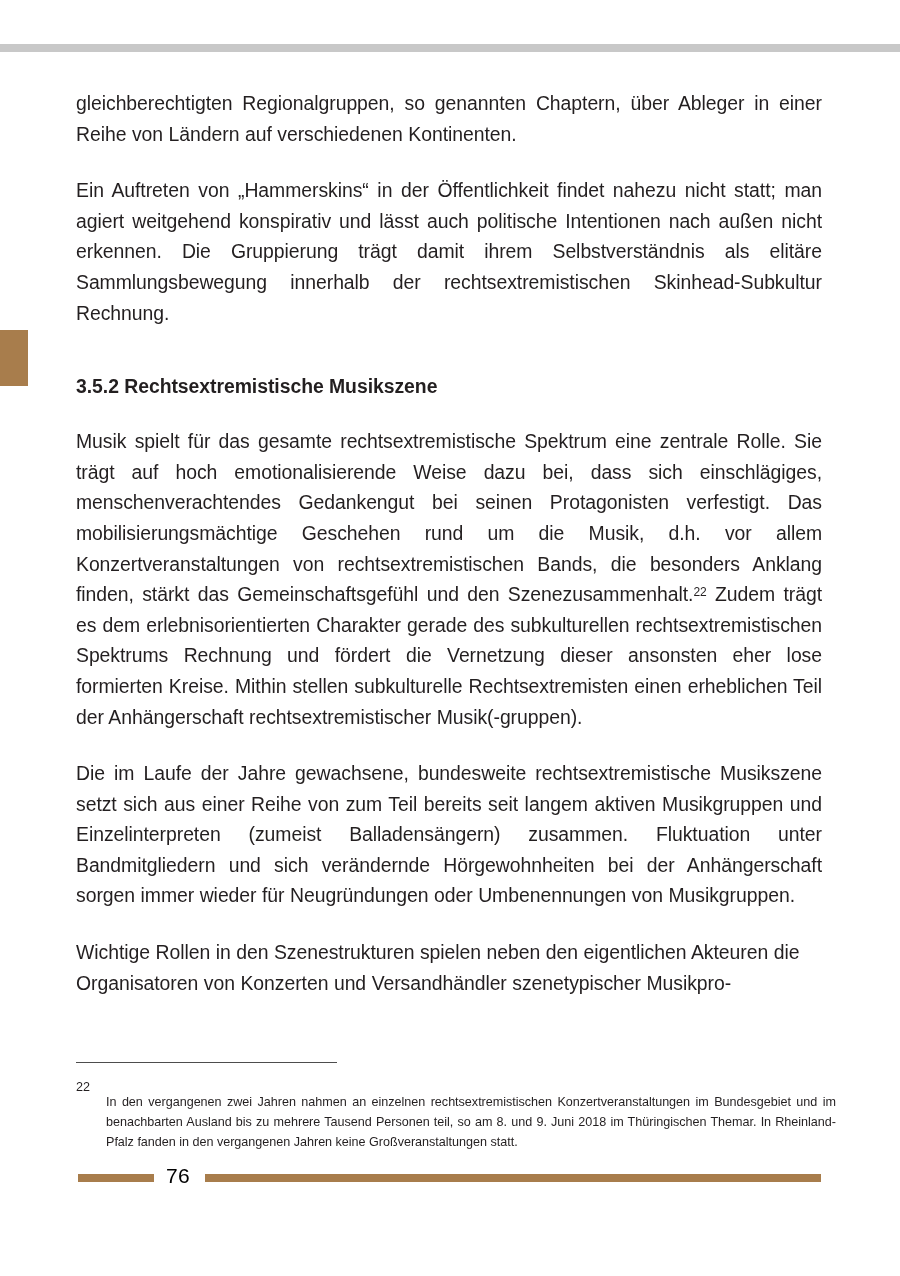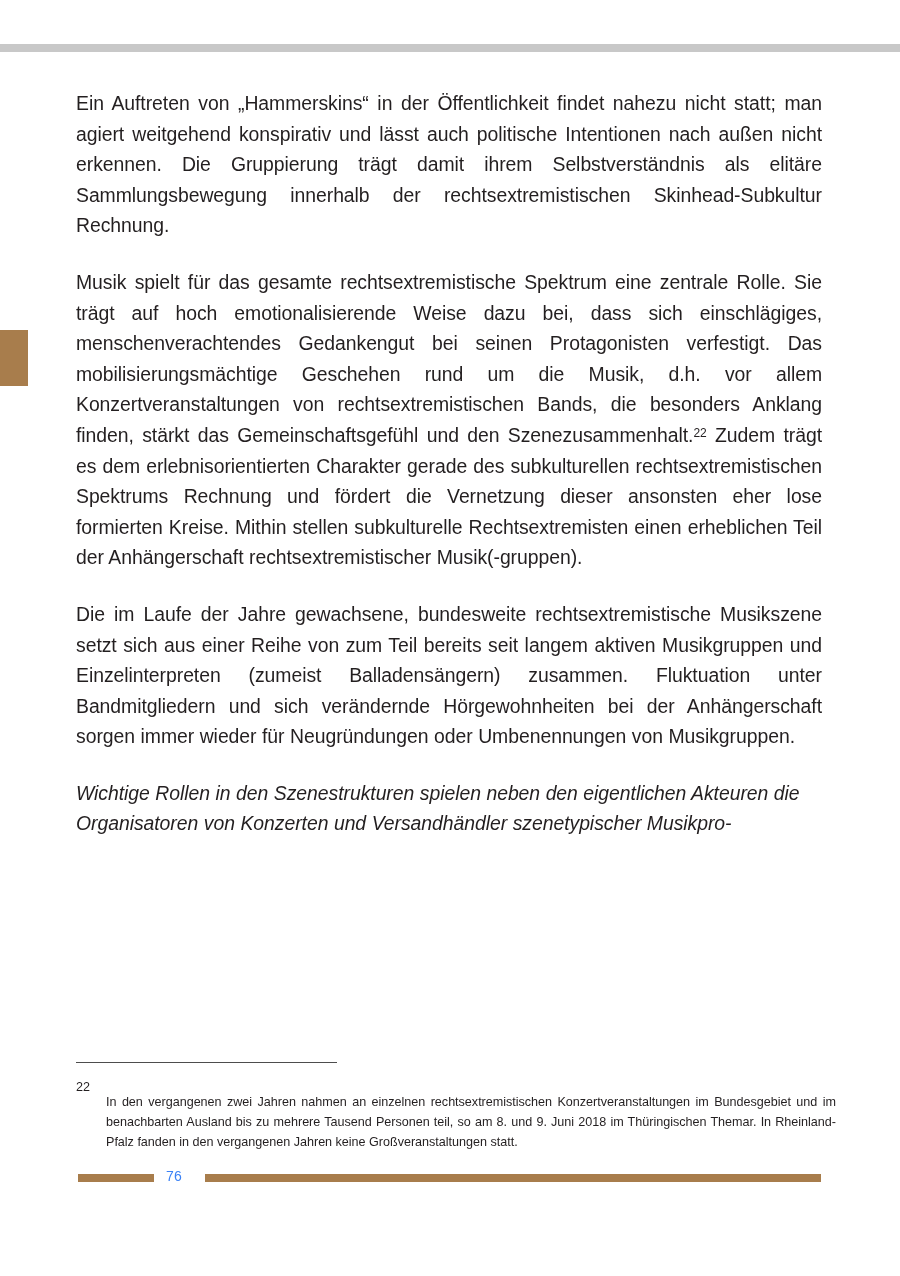--- a/index.html
+++ b/index.html
@@ -54,21 +54,21 @@
     margin: 0 0 26px 0;
     font-size: 19.4px;
     line-height: 30.6px;
     text-align: justify;
     text-justify: inter-word;
     letter-spacing: -0.05px;
     word-spacing: 0.2px;
     color: #231f20;
     hyphens: none;
   }
-  .para:last-child { margin-bottom: 0; font-style: italic; }
+  .para:last-child { margin-bottom: 0; }
 
   .para.nojust {
     text-align: left;
   }
 
   .heading {
     margin: 44px 0 26px 0;
     font-size: 19.4px;
     line-height: 28px;
     font-weight: bold;
@@ -127,23 +127,23 @@
     left: 78px;
     top: 7px;
     width: 76px;
     height: 8px;
     background: #a87d4c;
   }
   .footer-pageno {
     position: absolute;
     left: 166px;
     top: -7px;
-    font-size: 14px;
+    font-size: 21px;
     line-height: 32px;
-    color: #3b82f6;
+    color: #000000;
     letter-spacing: 0.3px;
   }
   .footer-bar-right {
     position: absolute;
     left: 205px;
     top: 7px;
     width: 616px;
     height: 8px;
     background: #a87d4c;
   }
@@ -152,23 +152,25 @@
 <body>
 
 <div class="page">
 
   <div class="top-rule"></div>
 
   <div class="chapter-tab"></div>
 
   <div class="content">
 
+    <p class="para">gleichberechtigten Regionalgruppen, so genannten Chaptern, über Ableger in einer Reihe von Ländern auf verschiedenen Kontinenten.</p>
 
     <p class="para">Ein Auftreten von „Hammerskins“ in der Öffentlichkeit findet nahezu nicht statt; man agiert weitgehend konspirativ und lässt auch politische Intentionen nach außen nicht erkennen. Die Gruppierung trägt damit ihrem Selbstverständnis als elitäre Sammlungsbewegung innerhalb der rechtsextremistischen Skinhead-Subkultur Rechnung.</p>
 
+    <h2 class="heading">3.5.2 Rechtsextremistische Musikszene</h2>
 
     <p class="para"><span>Musik spielt für das gesamte rechtsextremistische Spektrum eine zentrale Rolle. Sie trägt auf hoch emotionalisierende Weise dazu bei, dass sich einschlägiges, menschenverachtendes Gedankengut bei seinen Protagonisten verfestigt. Das mobilisierungsmächtige Geschehen rund um die Musik, d.h. vor allem Konzertveranstaltungen von rechtsextremistischen Bands, die besonders Anklang finden, stärkt das Gemeinschaftsgefühl und den Szenezusammenhalt.</span><sup class="fn">22</sup><span> Zudem trägt es dem erlebnisorientierten Charakter gerade des subkulturellen rechtsextremistischen Spektrums Rechnung und fördert die Vernetzung dieser ansonsten eher lose formierten Kreise. Mithin stellen subkulturelle Rechtsextremisten einen erheblichen Teil der Anhängerschaft rechtsextremistischer Musik(-gruppen).</span></p>
 
     <p class="para">Die im Laufe der Jahre gewachsene, bundesweite rechtsextremistische Musikszene setzt sich aus einer Reihe von zum Teil bereits seit langem aktiven Musikgruppen und Einzelinterpreten (zumeist Balladensängern) zusammen. Fluktuation unter Bandmitgliedern und sich verändernde Hörgewohnheiten bei der Anhängerschaft sorgen immer wieder für Neugründungen oder Umbenennungen von Musikgruppen.</p>
 
     <p class="para nojust">Wichtige Rollen in den Szenestrukturen spielen neben den eigentlichen Akteuren die Organisatoren von Konzerten und Versandhändler szenetypischer Musikpro-</p>
 
   </div>
 
   <div class="footnote-area">

